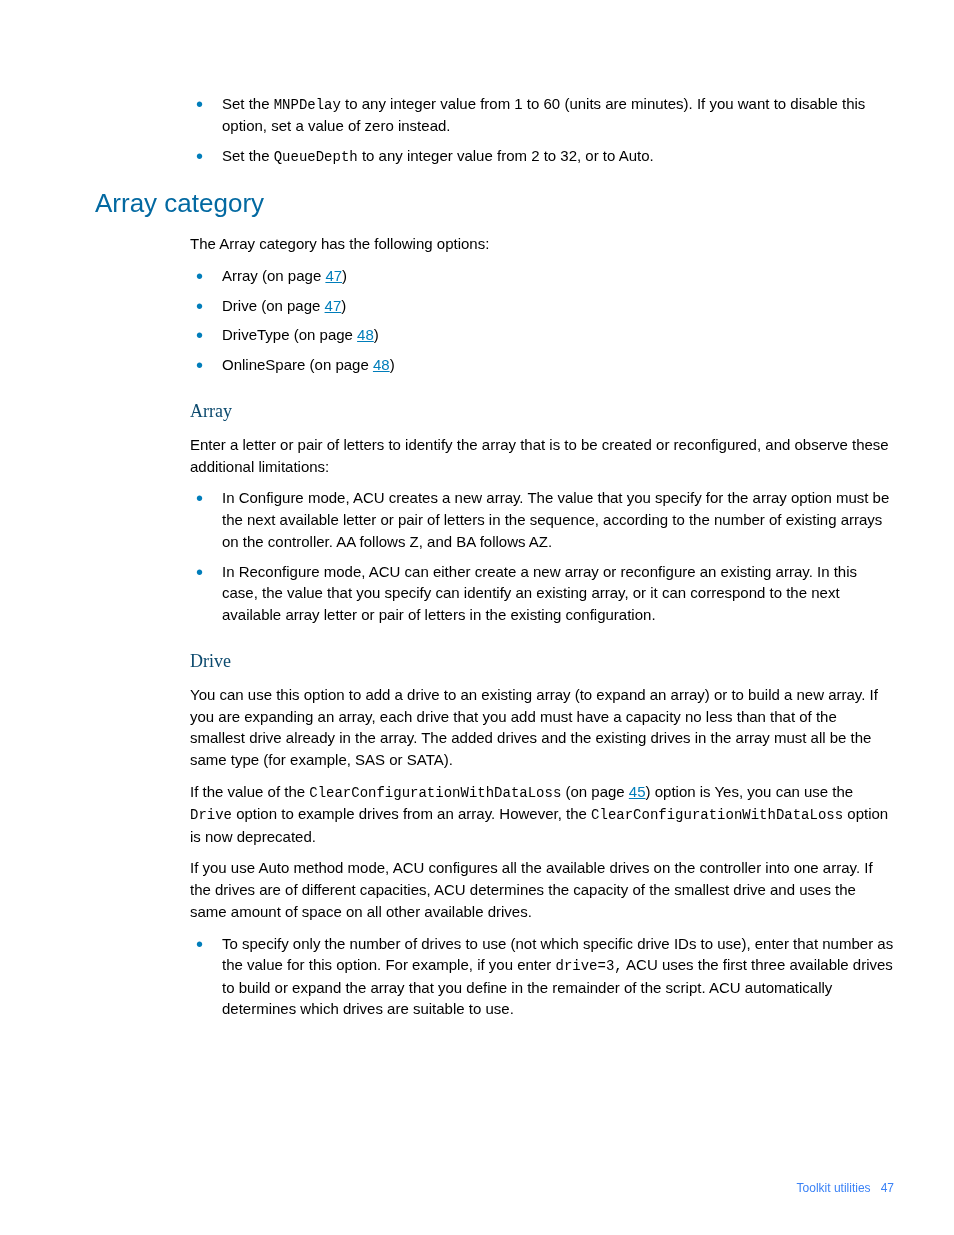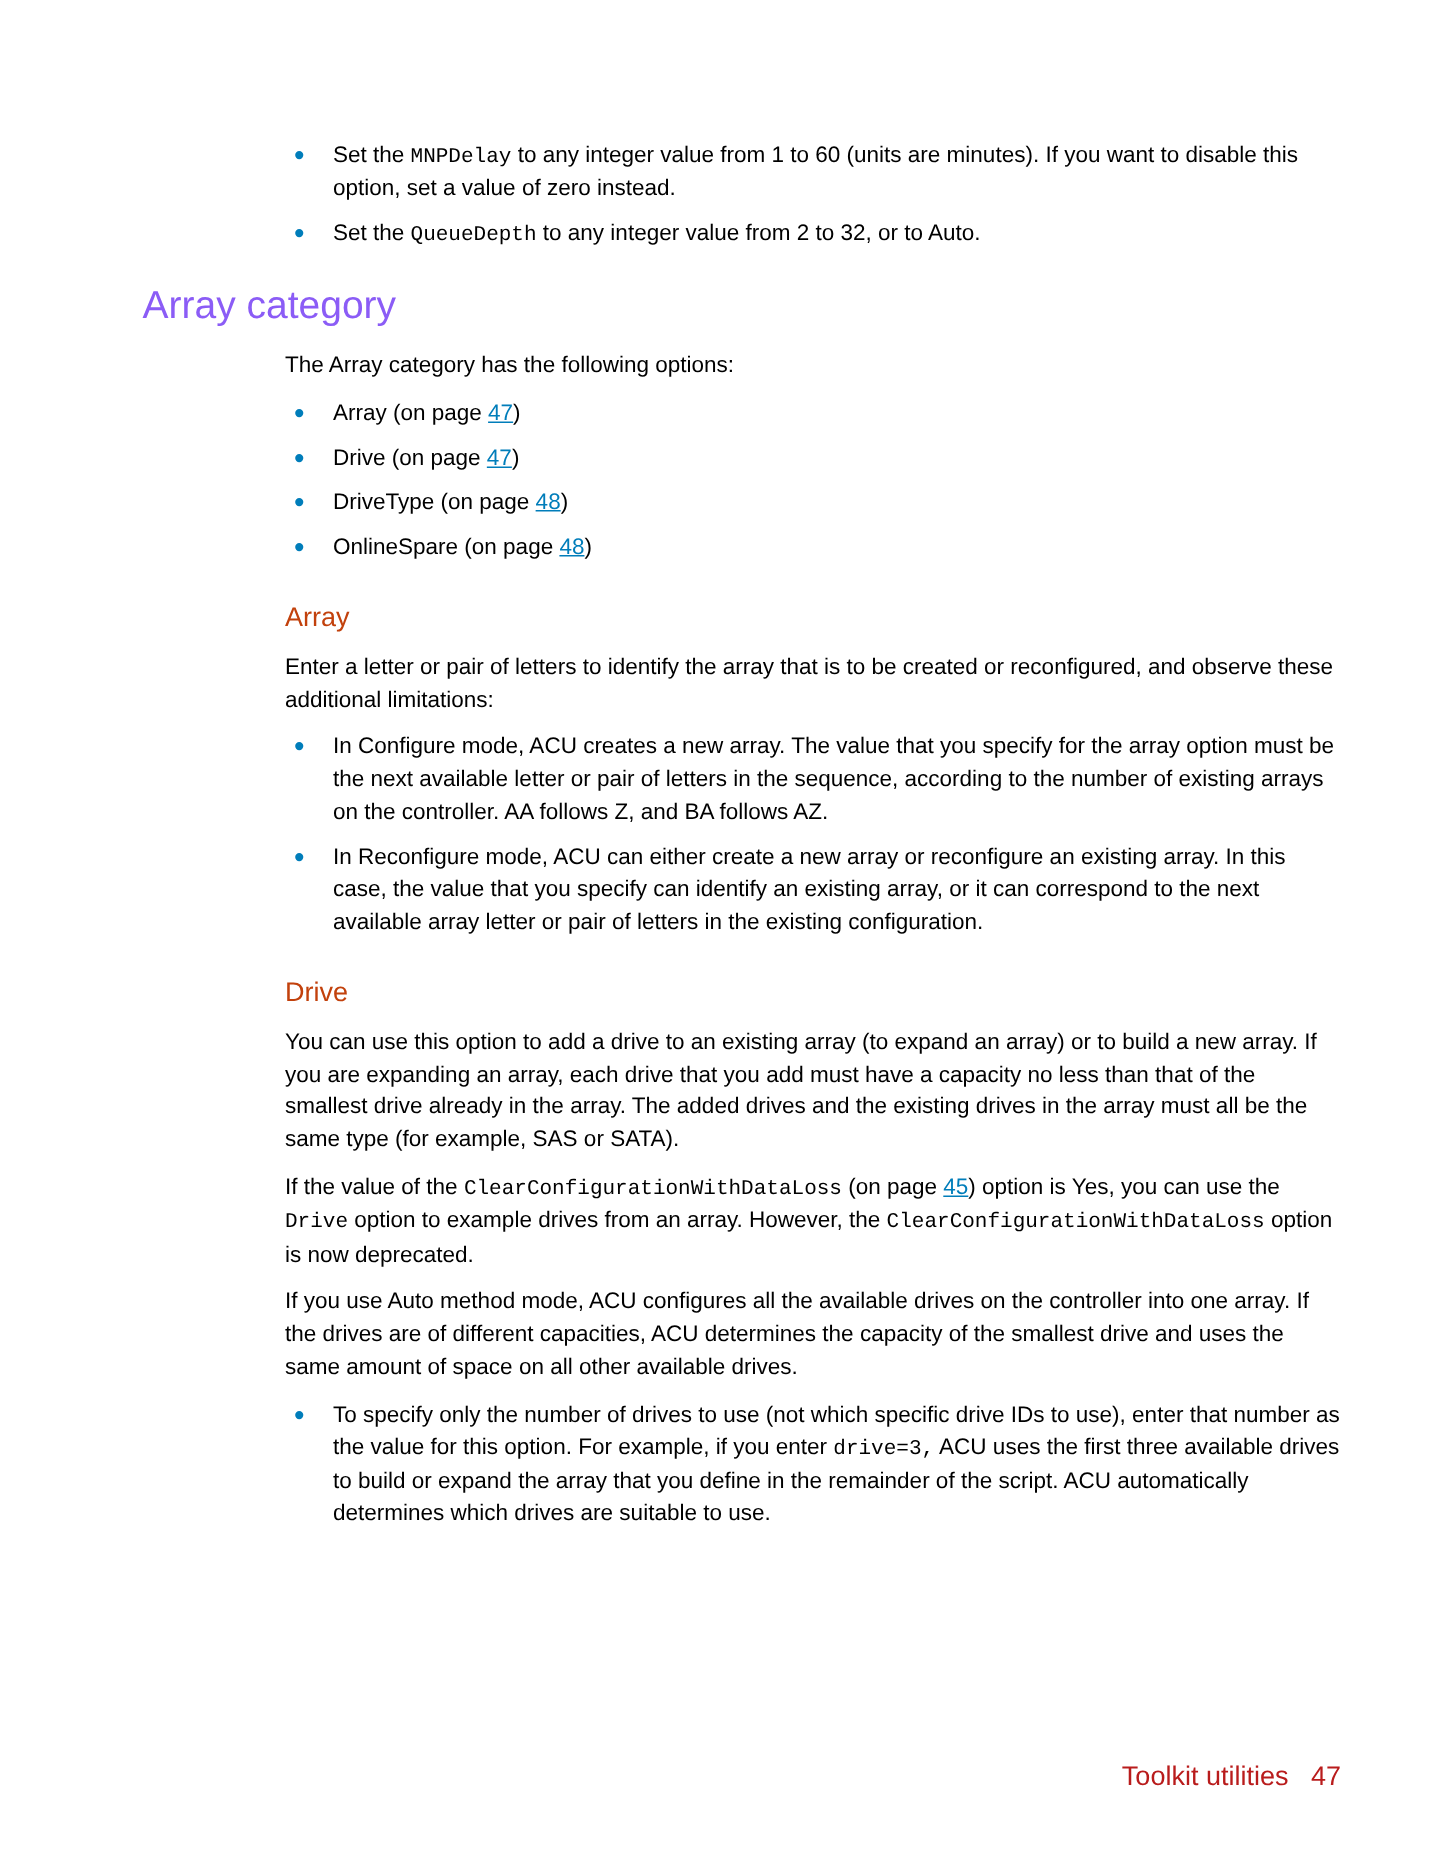--- a/index.html
+++ b/index.html
@@ -15,28 +15,28 @@
     position: relative;
     box-sizing: border-box;
   }
   .page {
     padding: 85px 60px 40px 95px;
     box-sizing: border-box;
   }
   h1 {
     font-family: Arial, sans-serif;
     font-weight: 400;
-    color: #8b5cf6;
+    color: #0369a1;
     font-size: 26px;
     margin: 18px 0 8px 0;
   }
   h2 {
-    font-family: Liberation Sans, sans-serif;
+    font-family: Liberation Serif, serif;
     font-weight: 400;
-    color: #c2410c;
+    color: #0c4a6e;
     font-size: 18px;
     margin: 22px 0 8px 0;
   }
   .body-text {
     margin-left: 95px;
   }
   p {
     margin: 10px 0;
   }
   ul.bullets {
@@ -62,22 +62,22 @@
     font-size: 14px;
   }
   a.pagelink {
     color: #007dba;
     text-decoration: underline;
   }
   .footer {
     position: absolute;
     bottom: 38px;
     right: 60px;
-    font-size: 18px;
-    color: #b91c1c;
+    font-size: 12px;
+    color: #3b82f6;
   }
 </style>
 </head>
 <body>
 
 <div class="page">
 
   <div class="body-text">
     <ul class="bullets">
       <li>

